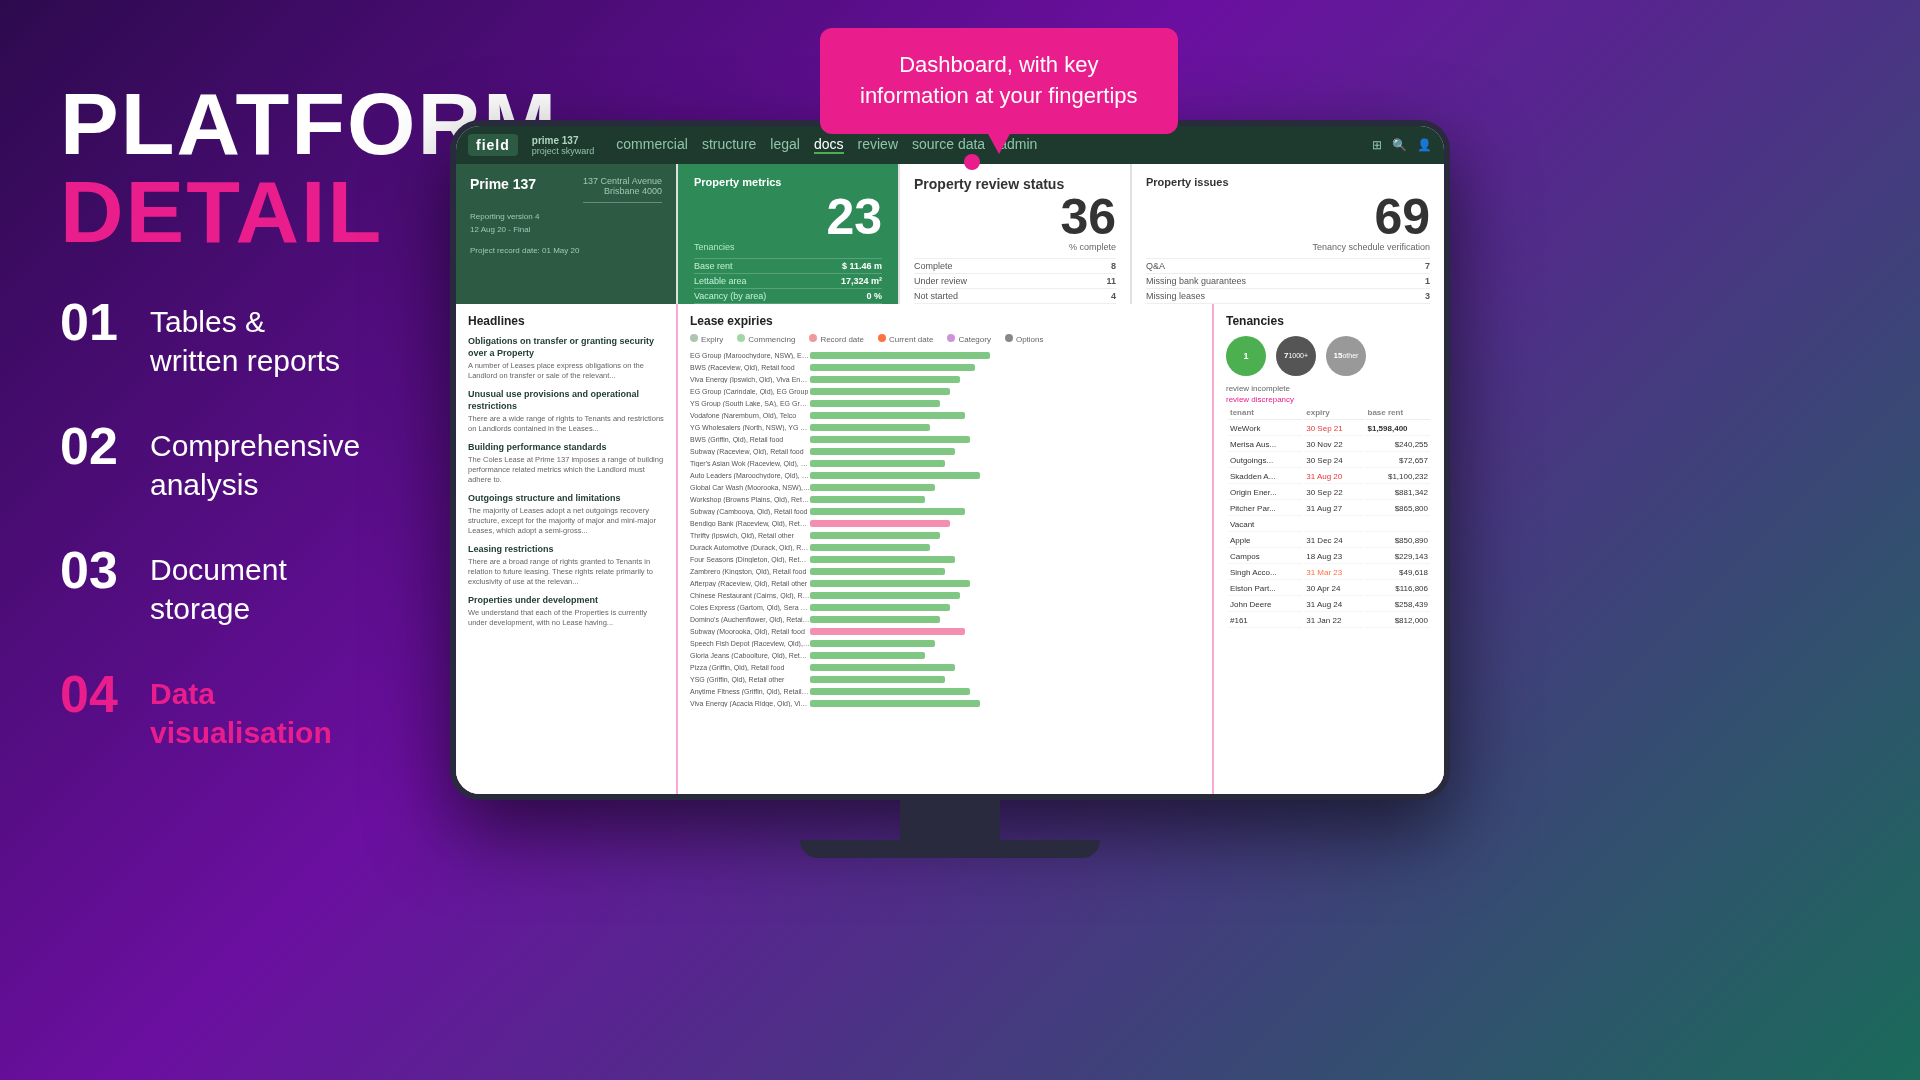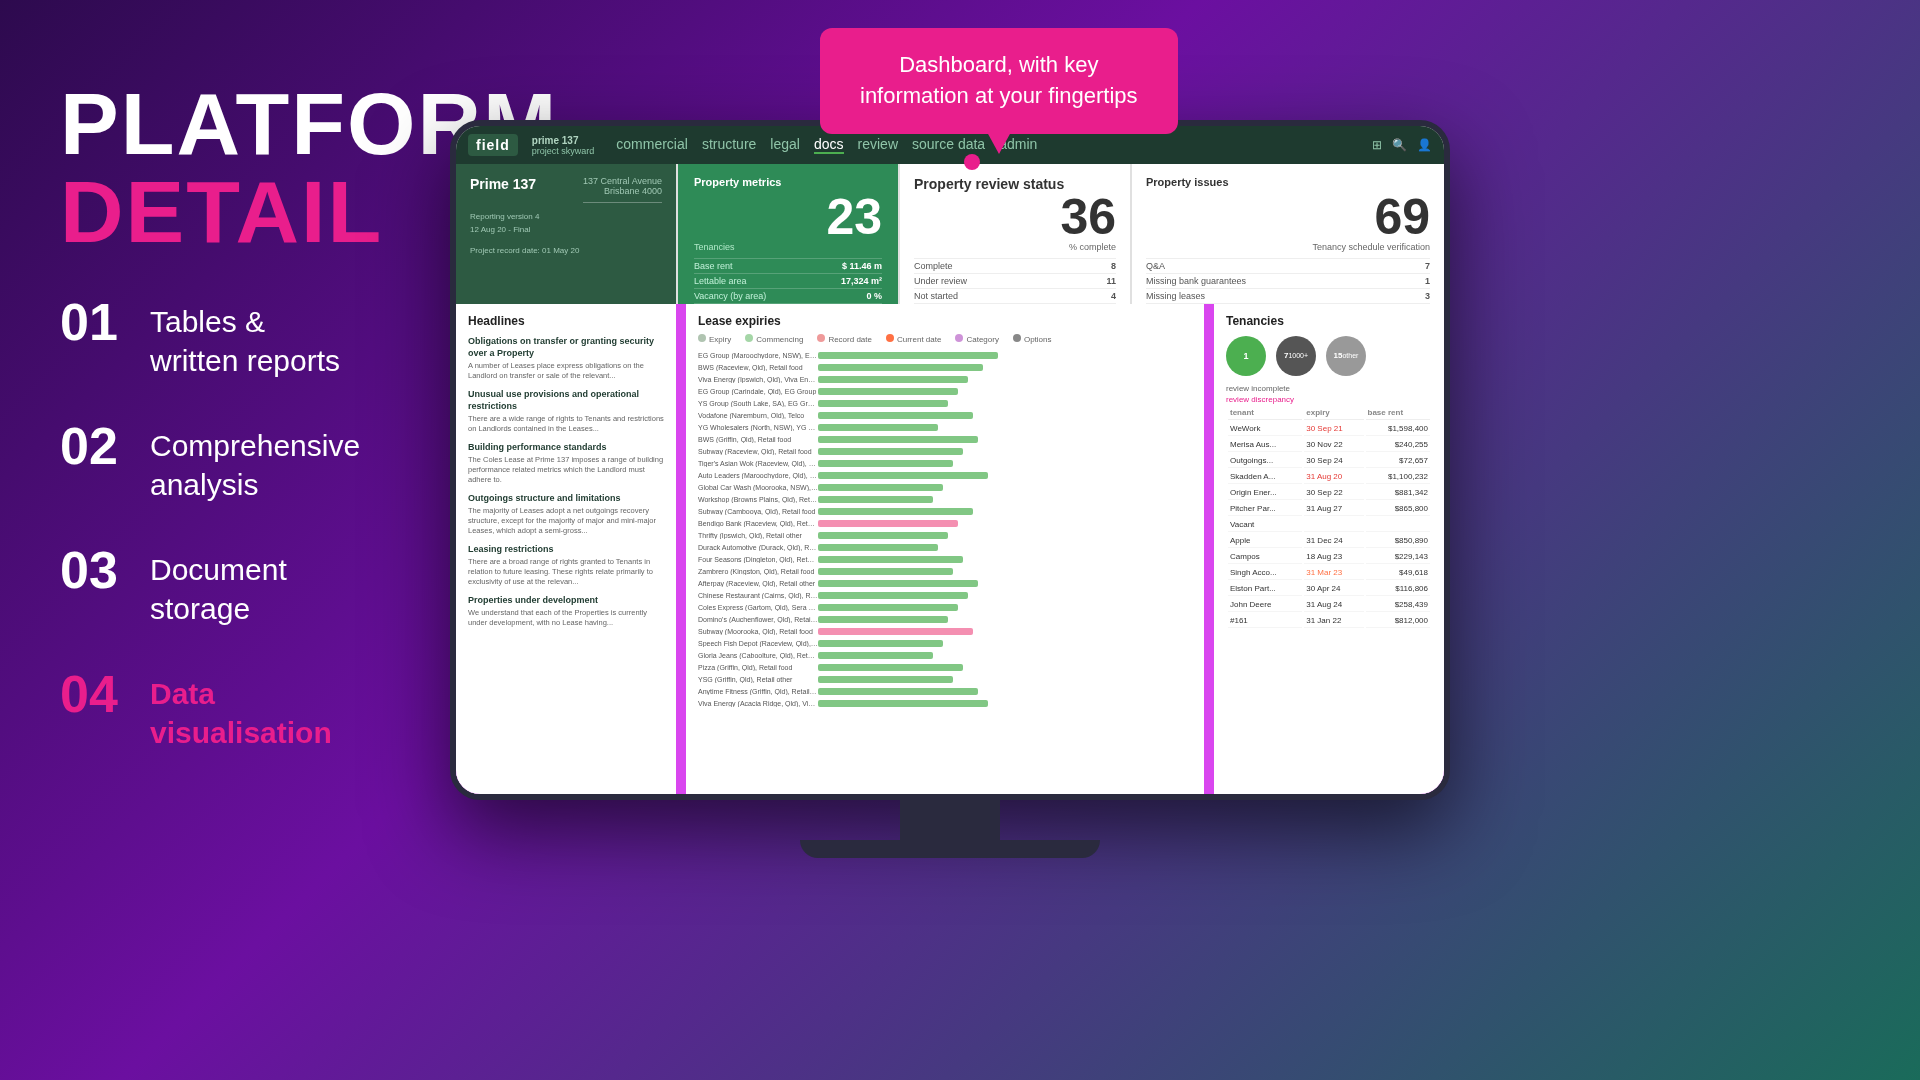--- a/index.html
+++ b/index.html
@@ -234,22 +234,22 @@
     .card-issues .big-num { font-size: 50px; font-weight: 700; color: #333; float: right; line-height: 1; }
     .card-issues .sub-label { font-size: 9px; color: #666; clear: both; text-align: right; }
     .issue-rows { margin-top: 6px; }
     .issue-row { display: flex; justify-content: space-between; font-size: 9px; color: #555; border-top: 1px solid #eee; padding: 2px 0; }
     .issue-row .num { font-weight: 600; }
 
     
     .bottom-row {
       display: flex;
       flex: 1;
-      gap: 10px;
-      background: #d946ef;
+      gap: 2px;
+      background: #f9a8d4;
       overflow: hidden;
     }
 
     
     .col-headlines {
       background: white;
       width: 220px;
       flex-shrink: 0;
       padding: 10px 12px;
       overflow: hidden;
@@ -652,21 +652,21 @@
               <tr>
                 <th>tenant</th>
                 <th>expiry</th>
                 <th>base rent</th>
               </tr>
             </thead>
             <tbody id="tenancy-tbody">
                 <tr>
                   <td>WeWork</td>
                   <td style="color: rgb(229, 57, 53);">30 Sep 21</td>
-                  <td style="text-align: right;">$1,598,400</td>
+                  <td style="text-align: left; font-weight: bold;">$1,598,400</td>
                 </tr>
                 <tr>
                   <td>Merisa Aus...</td>
                   <td>30 Nov 22</td>
                   <td style="text-align: right;">$240,255</td>
                 </tr>
                 <tr>
                   <td>Outgoings...</td>
                   <td>30 Sep 24</td>
                   <td style="text-align: right;">$72,657</td>

